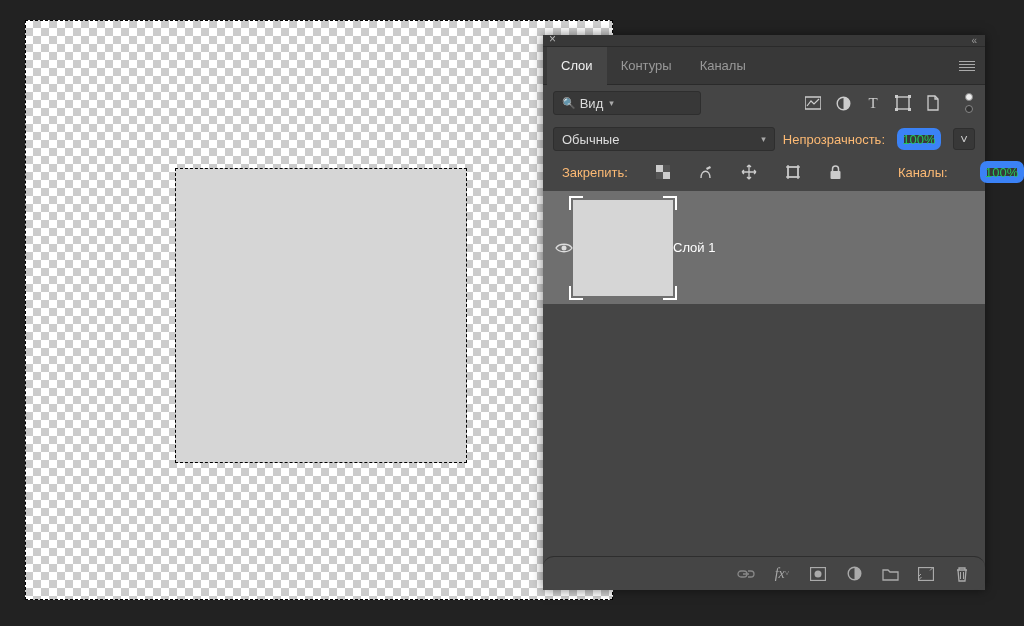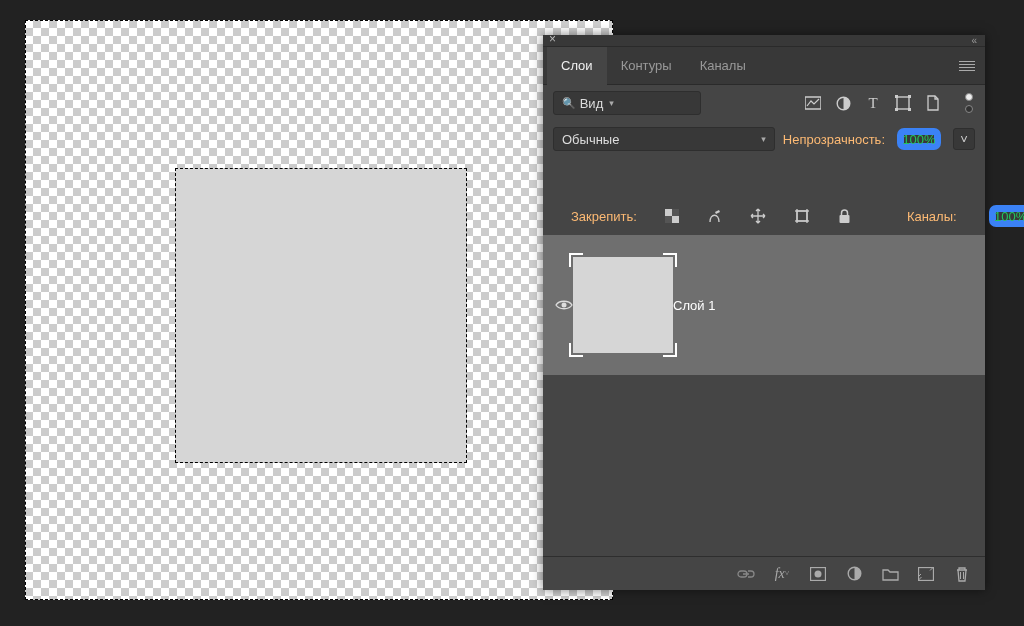--- a/index.html
+++ b/index.html
@@ -158,35 +158,34 @@
     margin-left:4px;
   }
   .drop-btn{
     width:22px;height:22px;
     background:#383838;border:1px solid #2e2e2e;border-radius:3px;
     display:flex;align-items:center;justify-content:center;
     color:#ccc; margin-left:4px; cursor:pointer;
   }
 
   .lockrow{
-    display:flex; align-items:center; padding:4px 10px 8px 28px;
+    display:flex; align-items:center; padding:4px 10px 8px 19px;
     gap:28px;
     color:#ccc;
-    margin-top:44px;
   }
   .lockrow .spacer{flex:1;}
   .licon{width:16px;height:16px;display:flex;align-items:center;justify-content:center;cursor:pointer;}
 
   .layers{
     flex:1;
     overflow:auto;
     background:#454545;
   }
   .layer{
-    height:140px;
+    height:113px;
     display:flex;
     align-items:center;
     background:#6f6f6f;
     padding:0 12px;
   }
   .eye{ color:#ddd; cursor:pointer;}
   .thumb{
     width:100px; height:96px;
     background:#d6d6d6;
     position:relative;
@@ -201,20 +200,21 @@
   .footer{
     height:34px;
     border-top:1px solid #2e2e2e;
     background:#454545;
     display:flex;
     align-items:center;
     justify-content:flex-end;
     gap:18px;
     padding:0 14px;
     color:#aaa;
+    border-radius:11px;
   }
   .fbtn{cursor:pointer;display:flex;align-items:center;justify-content:center;width:18px;height:18px;}
   svg{display:block;}
   .chev{font-size:9px;margin-left:6px;color:#aaa;}
   .mag{font-size:11px;margin-right:4px;}
 </style>
 </head>
 <body>
 
 <div class="canvas-wrap">

